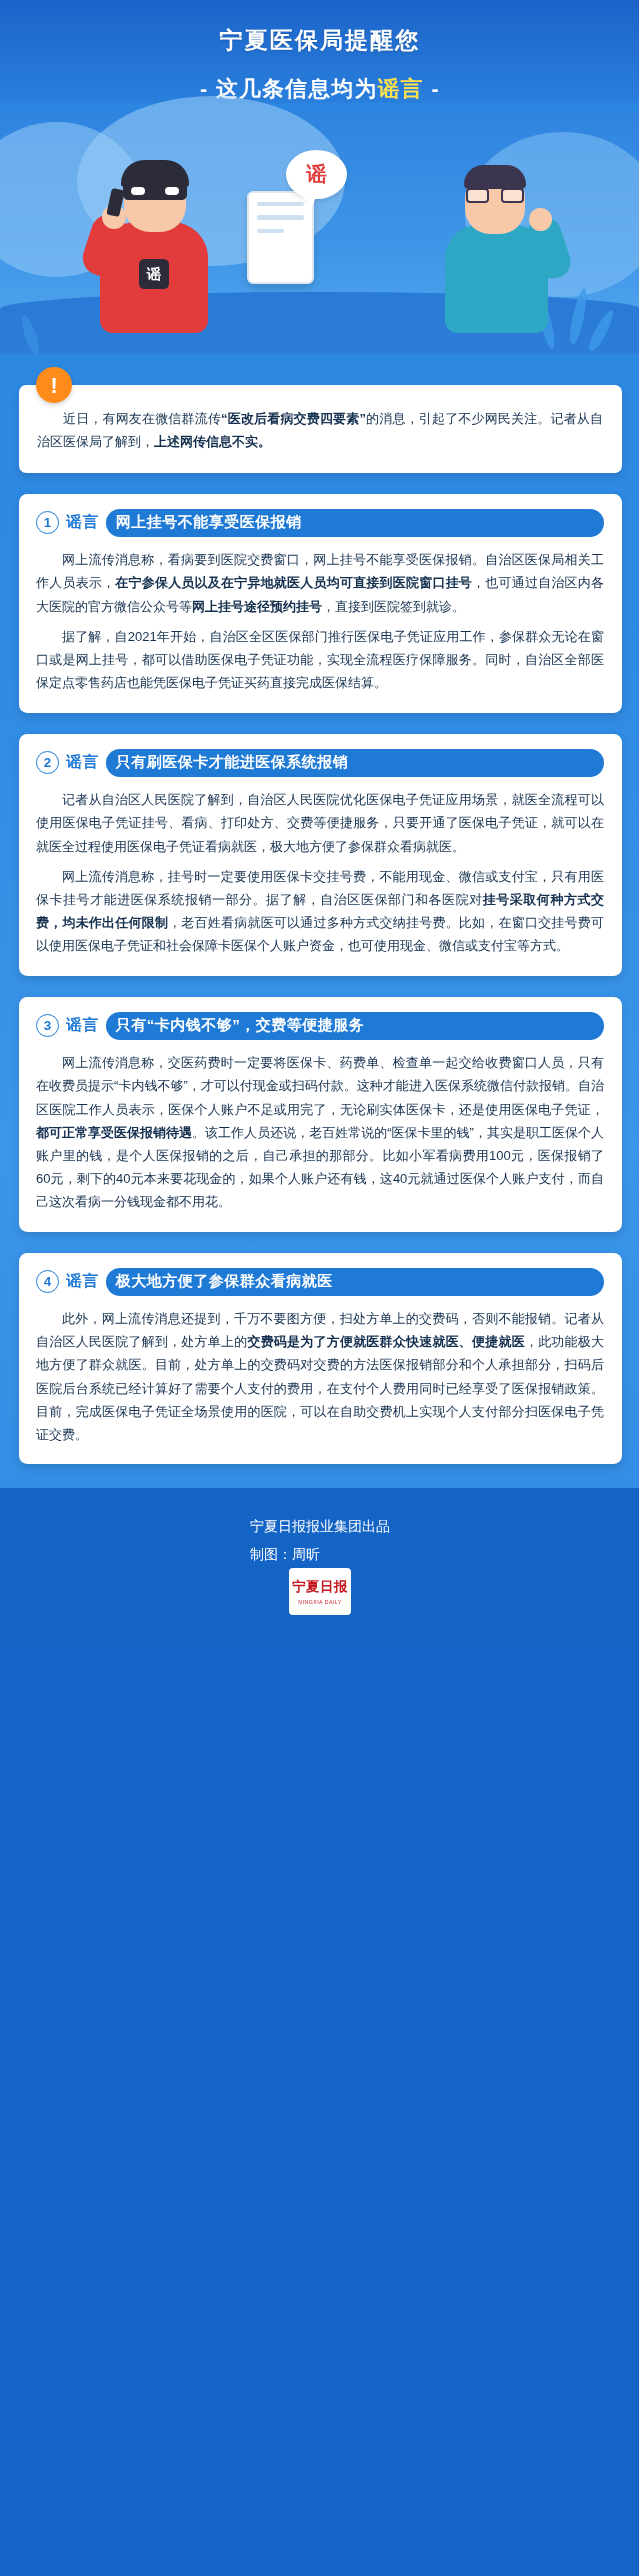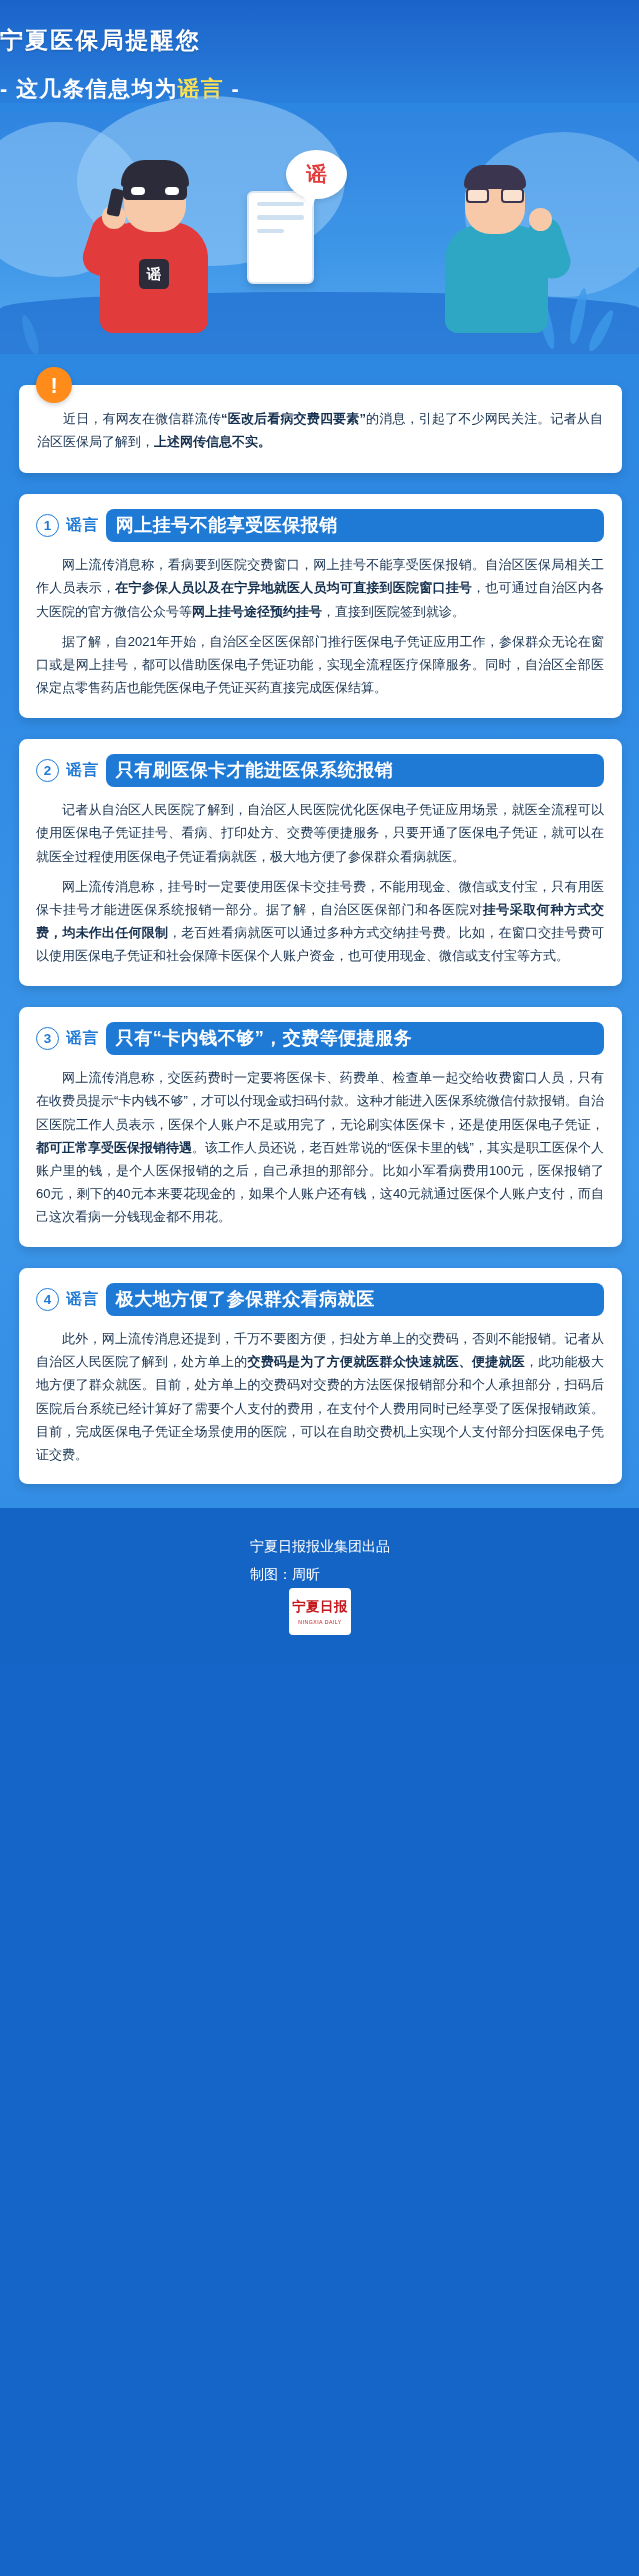--- a/index.html
+++ b/index.html
@@ -14,20 +14,21 @@
     position: relative;
     background: linear-gradient(180deg, #1a6fd4 0%, #2a86e0 6%, #2f8ae3 40%, #3b95e8 70%, #2f8ae3 100%);
     padding-bottom: 0;
     overflow: hidden;
   }
 
   
   .header {
     position: relative;
     padding: 25px 0 0 0;
+    text-align: center;
     background: linear-gradient(180deg,#1b63c9 0%, #2a7fdc 100%);
   }
   .header-title {
     font-size: 23px;
     font-weight: bold;
     color: #ffffff;
     letter-spacing: 2.1px;
     text-shadow: 0 1px 2.1px rgba(0,0,0,.18);
   }
   .header-sub {
@@ -217,22 +218,22 @@
     font-size:13.4px; font-weight:bold;
     display:flex; align-items:center; justify-content:center;
     flex: none;
   }
   .yaoyan {
     font-size:15.5px; font-weight:bold; color:#1f7ad6; letter-spacing:1px;
     flex:none;
   }
   .head-title {
     background:#1f7ad6; color:#ffffff;
-    font-size:18px; font-weight:bold; letter-spacing:0.5px;
-    padding: 4.6px 9.3px; border-radius:8px;
+    font-size:15px; font-weight:bold; letter-spacing:0.5px;
+    padding: 4.6px 9.3px; border-radius:14px;
     flex:1;
   }
   .card-body { font-size:13px; line-height:1.78; text-align:justify; }
   .card-body p { margin-top: 7.2px; }
   .card-body p:first-child { margin-top:0; }
 
   
   .footer {
     margin-top: 24px;
     background:#1464c6;

